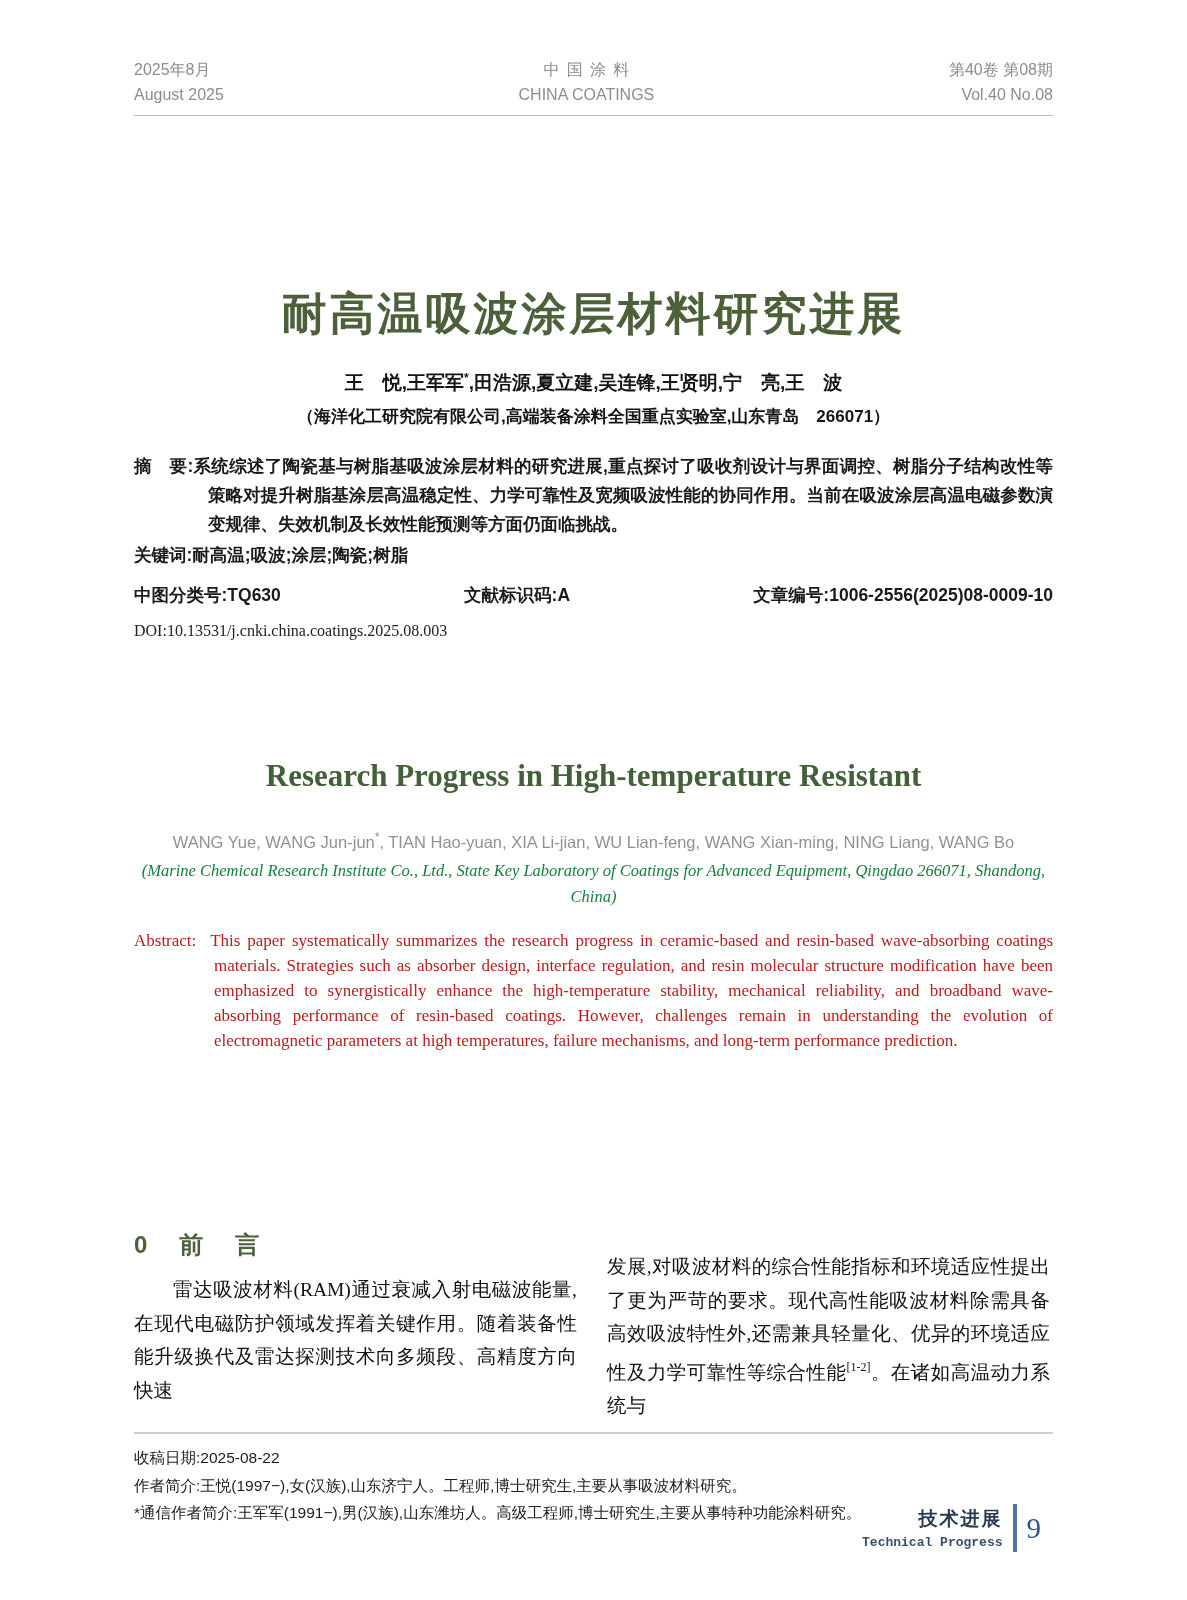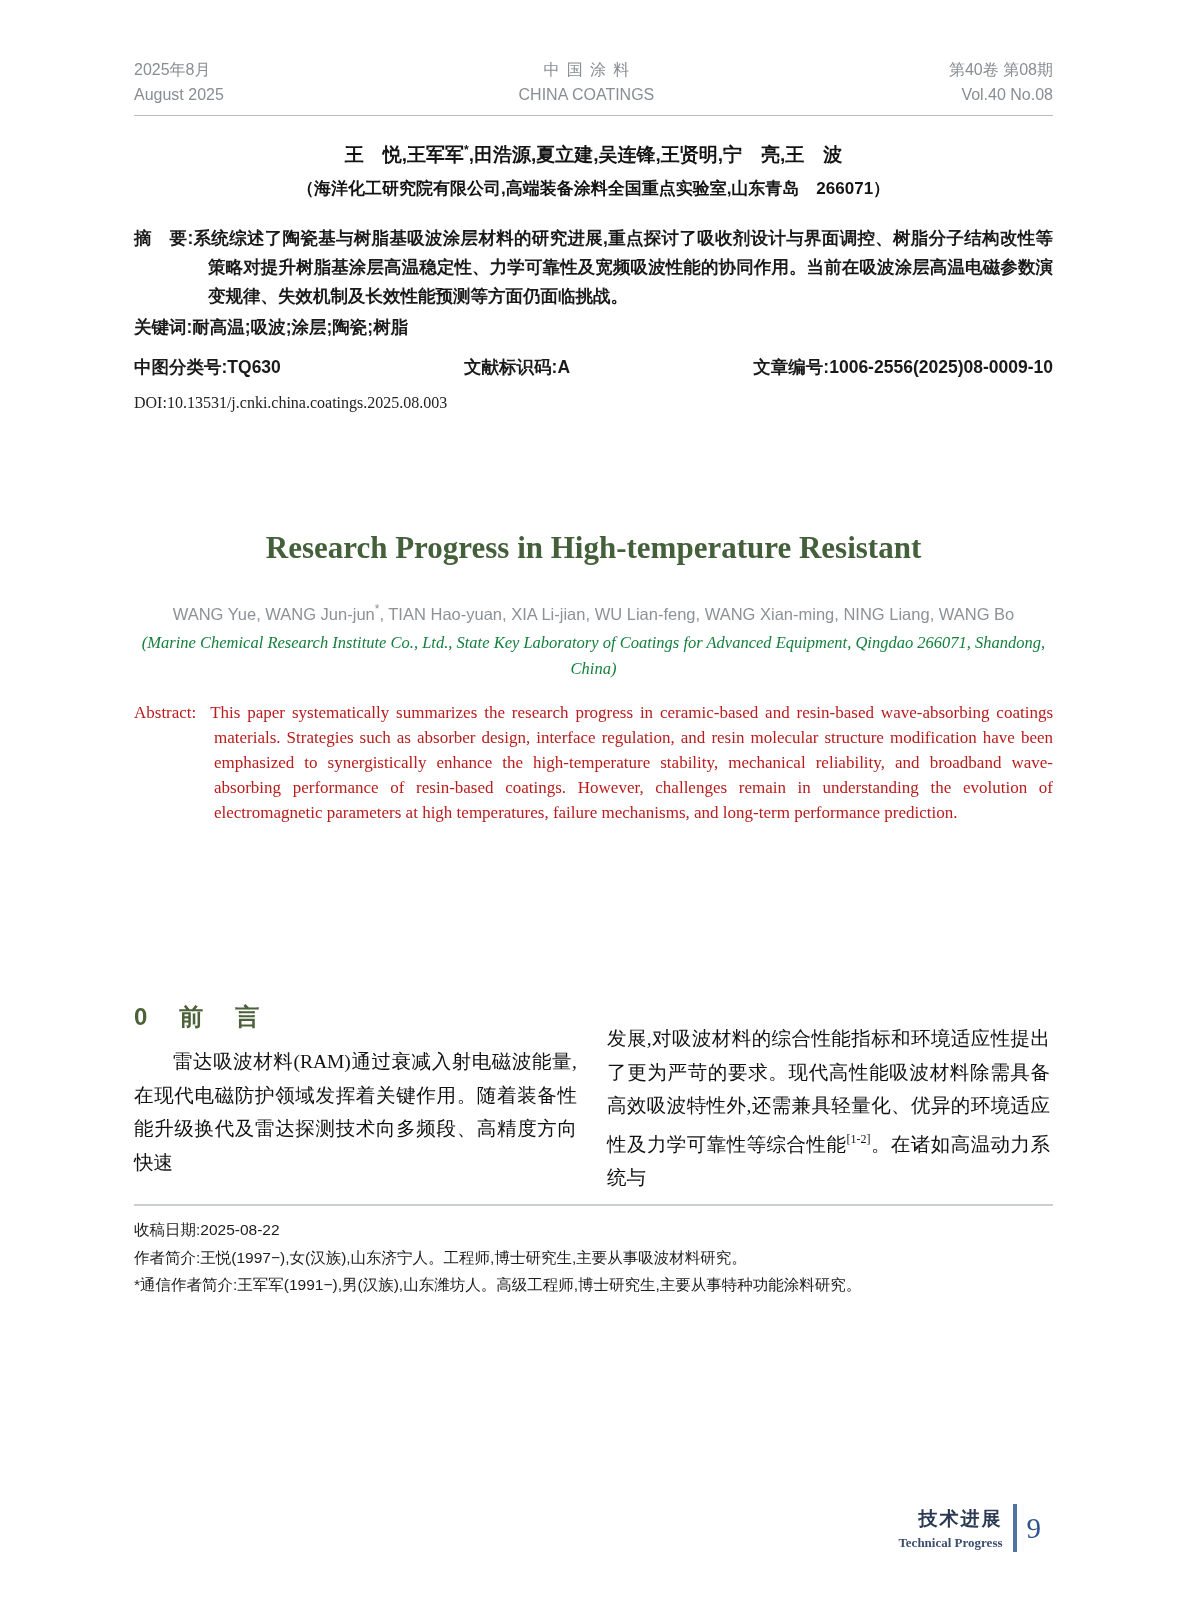--- a/index.html
+++ b/index.html
@@ -92,21 +92,21 @@
   
   .footnote-rule { margin-top:10px; border-top:2px solid #cbcfd1; }
   .footnotes { padding-top:10px; font-size:15.5px; line-height:27.5px; color:#1c1c1c; }
   
   .page-footer {
     position:absolute; right:146px; bottom:48px;
     display:flex; align-items:center;
   }
   .footer-labels { text-align:right; padding-right:10px; }
   .footer-cn { color:#2b3a52; font-size:19px; font-weight:bold; letter-spacing:2px; }
-  .footer-en { color:#3c4e6e; font-family:Liberation Serif, serif; font-weight:bold; font-size:13px; margin-top:3px; }
+  .footer-en { color:#3c4e6e; font-family:Liberation Mono, monospace; font-weight:bold; font-size:13px; margin-top:3px; }
   .footer-bar { width:4px; height:48px; background:#5174a5; }
   .footer-page { color:#2f548e; font-family:"Liberation Serif", serif; font-size:29px; padding-left:10px; }
 </style>
 </head>
 <body>
 
 <div class="page">
 
   <div class="journal-header">
     <div class="col-left">
@@ -116,20 +116,21 @@
     <div class="col-center">
       <div class="journal-cn">中国涂料</div>
       <div>CHINA COATINGS</div>
     </div>
     <div class="col-right">
       <div>第40卷 第08期</div>
       <div>Vol.40 No.08</div>
     </div>
   </div>
 
+  <h1 class="cn-title" style="margin-bottom:0;">耐高温吸波涂层材料研究进展</h1>
 
   <div class="cn-authors"><span>王　悦,王军军</span><sup>*</sup><span>,田浩源,夏立建,吴连锋,王贤明,宁　亮,王　波</span></div>
 
   <div class="cn-affil">（海洋化工研究院有限公司,高端装备涂料全国重点实验室,山东青岛　266071）</div>
 
   <div class="cn-abstract-block hang-cn"><span>摘　要:</span><span>系统综述了陶瓷基与树脂基吸波涂层材料的研究进展,重点探讨了吸收剂设计与界面调控、树脂分子结构改性等策略对提升树脂基涂层高温稳定性、力学可靠性及宽频吸波性能的协同作用。当前在吸波涂层高温电磁参数演变规律、失效机制及长效性能预测等方面仍面临挑战。</span></div>
 
   <div class="cn-keywords"><span>关键词:</span><span>耐高温;吸波;涂层;陶瓷;树脂</span></div>
 
   <div class="meta-line">

